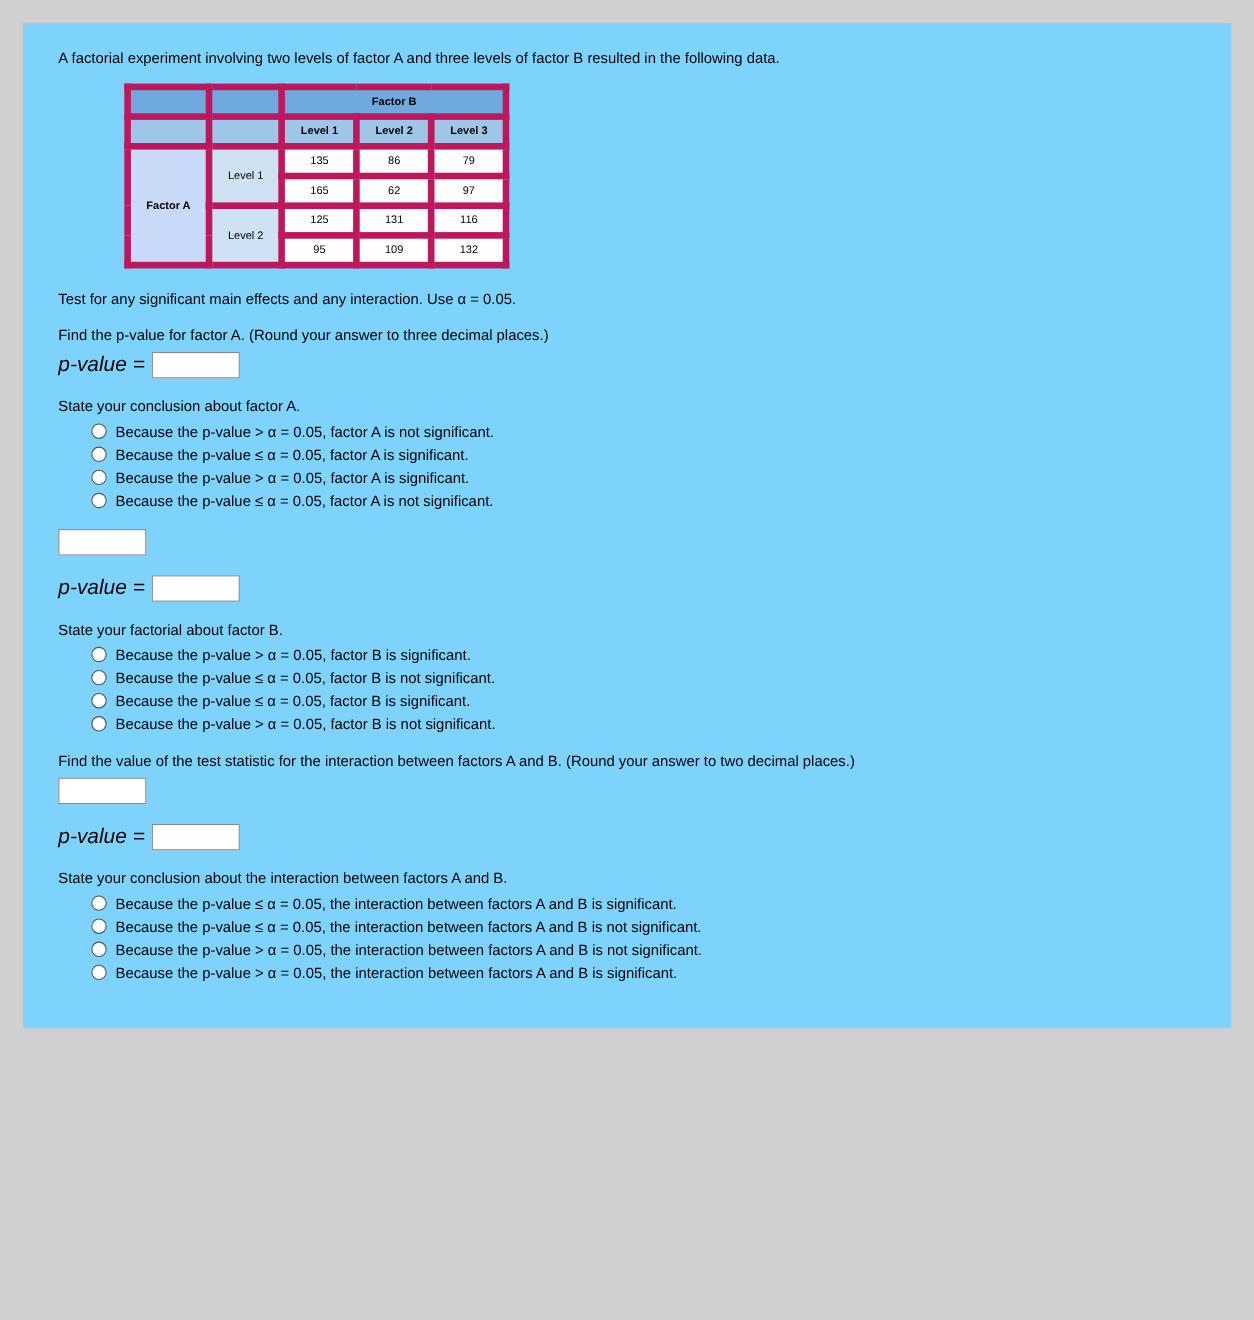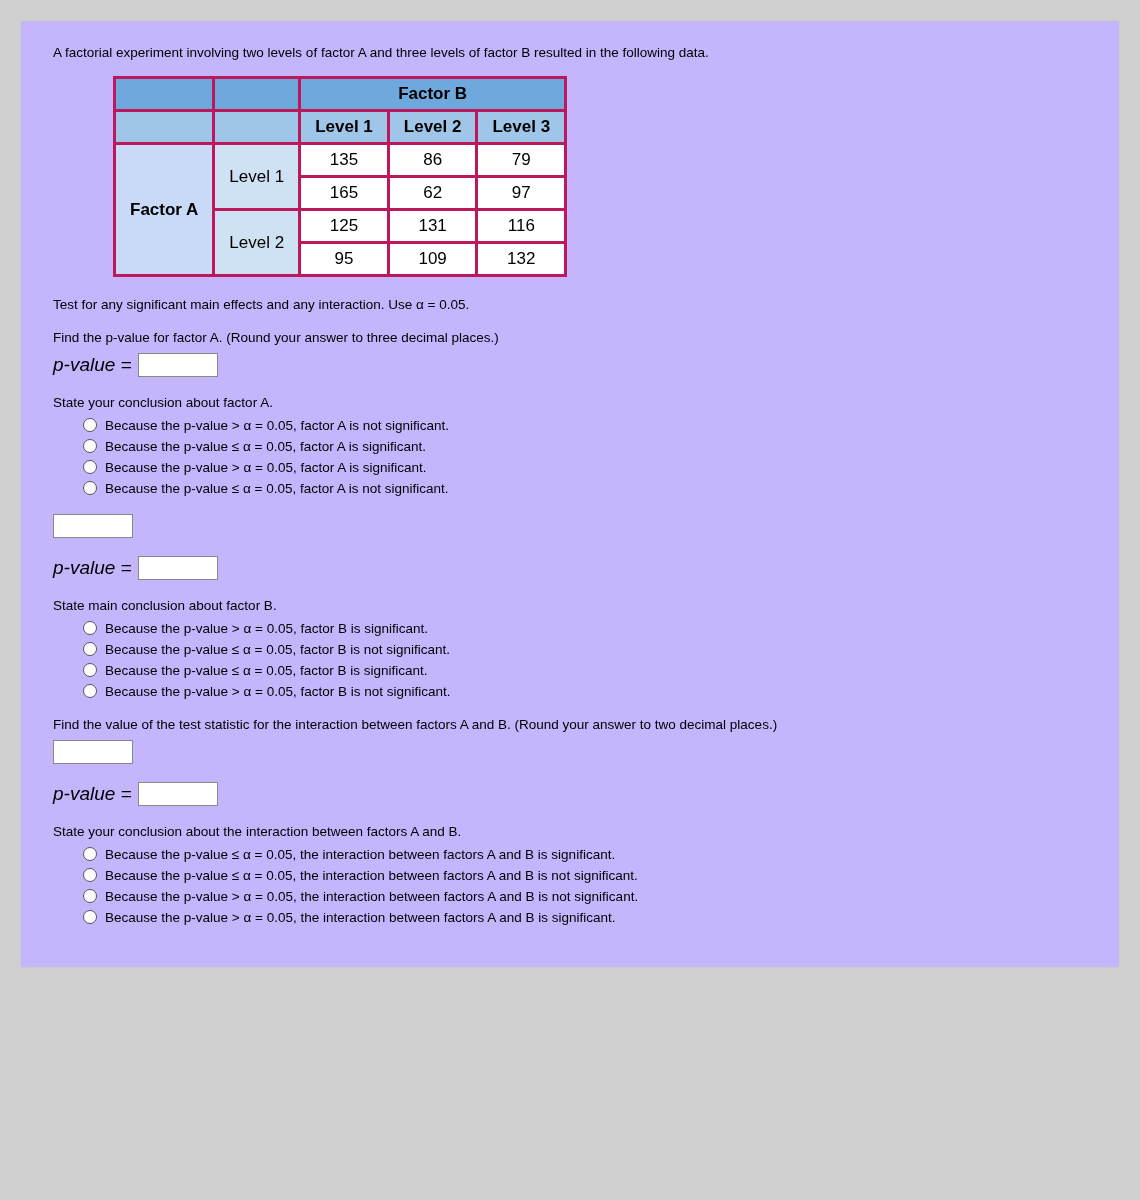--- a/index.html
+++ b/index.html
@@ -5,42 +5,42 @@
     * { box-sizing: border-box; margin: 0; padding: 0; }
     body {
       font-family: Arial, sans-serif;
       font-size: 14px;
       background: #d0d0d0;
       display: flex;
       justify-content: center;
       padding: 20px;
     }
     .page {
-      background: #c4b5fd;
+      background: #7dd3fc;
       width: 1100px;
       padding: 24px 32px;
       border: 1px solid #ccc;
     }
     .intro-text {
       margin-bottom: 16px;
       font-size: 13.5px;
     }
     
     .data-table-wrapper {
       margin-bottom: 20px;
     }
     table.data-table {
       border-collapse: collapse;
       margin-left: 60px;
     }
     table.data-table td, table.data-table th {
-      border: 3px solid #be185d;
+      border: 6px solid #be185d;
       padding: 5px 14px;
       text-align: center;
-      font-size: 17px;
+      font-size: 10px;
     }
     table.data-table .header-row th {
       background: #6fa8dc;
       color: #000;
       font-weight: bold;
     }
     table.data-table .subheader-row th {
       background: #9fc5e8;
       font-weight: bold;
     }
@@ -198,21 +198,21 @@
   </div>
 
   <div class="section">
     <div class="pvalue-row">
       <span class="pvalue-label italic">p-value =</span>
       <input class="input-box" type="text" style="">
     </div>
   </div>
 
   <div class="section">
-    <p class="section-text">State main conclusion about factor B.</p>
+    <p class="section-text">State your factorial about factor B.</p>
     <div class="radio-group">
       <div class="radio-item">
         <span class="radio-circle"></span>
         <span>Because the p-value &gt; α = 0.05, factor B is significant.</span>
       </div>
       <div class="radio-item">
         <span class="radio-circle"></span>
         <span>Because the p-value ≤ α = 0.05, factor B is not significant.</span>
       </div>
       <div class="radio-item">

